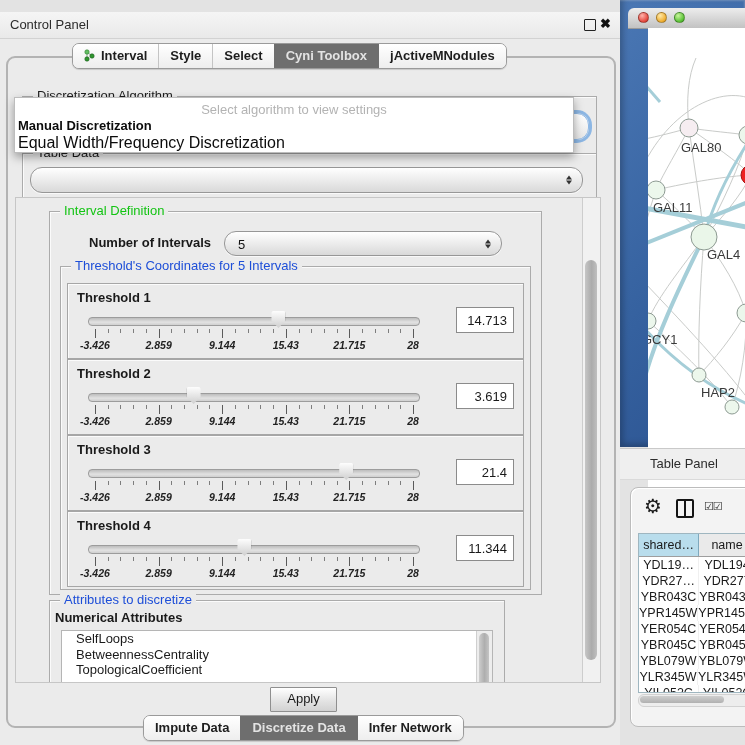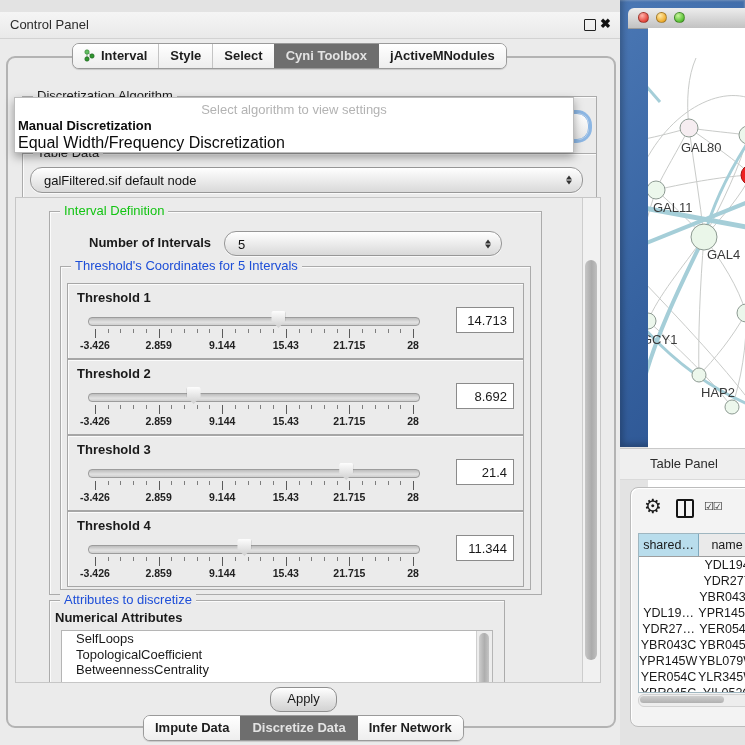--- a/index.html
+++ b/index.html
@@ -57,21 +57,21 @@
           background:linear-gradient(to right,#c6c6c6,#ababab 55%,#bfbfbf);}
   
   .int-box{left:33px;top:13px;width:491px;height:382px;}
   .noi-label{position:absolute;left:39px;top:23px;font-size:13px;font-weight:bold;}
   .noi-combo{left:174px;top:19px;width:276px;height:23px;}
   .thr-coords{position:absolute;left:10px;top:54px;width:469px;height:322px;border:1px solid #ababab;
               box-shadow:inset 1px 1px 0 rgba(255,255,255,.8);}
   .thr{position:absolute;left:6px;width:455px;height:74px;border:1px solid #a6a6a6;
        box-shadow:inset 1px 1px 0 rgba(255,255,255,.8);}
   .thr-label{position:absolute;left:9px;top:6px;font-size:13px;font-weight:bold;}
-  .sl-zone{position:absolute;left:20px;top:0;width:332px;height:90px;}
+  .sl-zone{position:absolute;left:20px;top:0;width:332px;height:90px;font-style:italic;}
   .sl-track{position:absolute;left:0;right:0;top:33px;height:7px;border-radius:4px;border:1px solid #9c9c9c;
             background:linear-gradient(#bdbdbd,#e2e2e2 60%,#cfcfcf);}
   .sl-inset{position:absolute;left:7px;right:7px;top:0;bottom:0;}
   .thumb{position:absolute;top:27px;width:14px;height:17px;margin-left:-7px;
          background:linear-gradient(#fdfdfd,#cfcfcf);
          clip-path:polygon(8% 0,92% 0,100% 10%,100% 58%,50% 100%,0 58%,0 10%);
          filter:drop-shadow(0 0 1px #707070);}
   .ticks{position:absolute;left:0;right:0;top:45px;height:9px;}
   .ticks::before{content:"";position:absolute;left:0;right:0;top:0;height:4px;
          background:repeating-linear-gradient(to right,#7d7d7d 0 1px,transparent 1px 4%);}
@@ -85,21 +85,21 @@
              font-size:13px;line-height:26px;text-align:right;padding-right:6px;box-sizing:border-box;}
   
   .attr-box{left:33px;top:402px;width:454px;height:130px;}
   .attr-sub{position:absolute;left:5px;top:9px;font-size:13px;font-weight:bold;}
   .attr-list{position:absolute;left:11px;top:29px;width:430px;height:96px;background:#ffffff;border:1px solid #b5b5b5;overflow:hidden;}
   .attr-item{font-size:13px;line-height:15.5px;padding-left:14px;color:#1a1a1a;white-space:nowrap;}
   .lscroll{position:absolute;right:0;top:0;bottom:0;width:15px;background:#ededed;border-left:1px solid #cfcfcf;}
   .lthumb{position:absolute;left:2px;top:2px;width:10px;height:62px;border-radius:5px;
           background:linear-gradient(to right,#cdcdcd,#aeaeae 55%,#c4c4c4);}
   
-  .apply-btn{position:absolute;left:262px;top:629px;width:65px;height:23px;border:1px solid #8f8f8f;border-radius:10px;
+  .apply-btn{position:absolute;left:262px;top:629px;width:65px;height:23px;border:1px solid #8f8f8f;border-radius:1px;
              background:linear-gradient(#ffffff,#e4e4e4 55%,#d2d2d2);font-size:13px;text-align:center;line-height:22px;}
   
   .netframe{position:absolute;left:620px;top:0;width:125px;height:447px;
             background:linear-gradient(135deg,#4a77b4,#35619f 60%,#2c5390);
             box-shadow:inset 3px -3px 6px rgba(0,0,0,.25), inset -1px 1px 2px rgba(255,255,255,.25);}
   .mac-bar{position:absolute;left:8px;top:8px;width:117px;height:20px;border-radius:6px 0 0 0;
            background:linear-gradient(#ededed,#c2c2c2);border-bottom:1px solid #9a9a9a;}
   .lights{position:absolute;left:10px;top:4px;display:flex;gap:7px;}
   .light{width:11px;height:11px;border-radius:50%;border:1px solid rgba(0,0,0,.3);box-sizing:border-box;}
   .l-red{background:radial-gradient(circle at 35% 30%,#ffb3ab,#e4473c 70%);}
@@ -115,21 +115,21 @@
   .gear{position:absolute;left:13px;top:6px;font-size:20px;color:#1a1a1a;font-family:"DejaVu Sans",sans-serif;}
   .colico{position:absolute;left:45px;top:11px;width:14px;height:15px;border:2px solid #141414;border-radius:2px;
           background:linear-gradient(#141414,#141414) center/2px 100% no-repeat;}
   .checks{position:absolute;left:73px;top:12px;font-size:11px;letter-spacing:-1px;color:#2a2a2a;
           font-family:"DejaVu Sans",sans-serif;}
   .tp-table{position:absolute;left:7px;top:45px;width:116px;height:158px;background:#fff;border:1px solid #9fb6c0;overflow:hidden;}
   .tp-head{display:flex;height:22px;border-bottom:1px solid #9e9e9e;}
   .th1{width:74px;background:#b9ddec;border-right:1px solid #7fa9bd;font-size:12.5px;line-height:22px;text-align:center;}
   .th2{width:70px;background:#eaeaea;font-size:12.5px;line-height:22px;text-align:center;}
   .trow{display:flex;height:16px;}
-  .tc1{width:74px;font-size:12.5px;line-height:16px;text-align:center;border-right:1px solid #f0f0f0;margin-top:48px;}
+  .tc1{width:74px;font-size:12.5px;line-height:16px;text-align:center;border-right:1px solid #f0f0f0;}
   .tc2{width:70px;font-size:12.5px;line-height:16px;text-align:center;white-space:nowrap;}
   .hscroll{position:absolute;left:7px;top:206px;width:116px;height:11px;background:#ededed;border:1px solid #d2d2d2;border-radius:6px;}
   .hthumb{position:absolute;left:1px;top:1px;width:84px;height:7px;border-radius:4px;
           background:linear-gradient(#cfcfcf,#b0b0b0);}
   .net-icon{display:inline-block;width:12px;height:13px;}
 </style>
 </head>
 <body>
 
 <div class="stage">
@@ -175,21 +175,20 @@
 
       <div class="popup">
         <div class="popup-hint">Select algorithm to view settings</div>
         <div class="popup-opt1">Manual Discretization</div>
         <div class="popup-opt2">Equal Width/Frequency Discretization</div>
       </div>
 
       <div class="tbox tdata-box">
         <span class="tbox-title t-black">Table Data</span>
         <div class="combo tdata-combo">
-          <span class="combo-text">galFiltered.sif default node</span>
           <span class="spin">
               <i class="up"></i>
               <i class="dn"></i>
             </span>
         </div>
       </div>
 
       <div class="spane">
 
         <div class="tbox int-box">
@@ -247,21 +246,21 @@
         </div>
         <span class="tickl">-3.426</span>
         <span class="tickl">2.859</span>
         <span class="tickl">9.144</span>
         <span class="tickl">15.43</span>
         <span class="tickl">21.715</span>
         <span class="tickl">28</span>
         <div class="thumb" style="left: 31%;"></div>
       </div>
     </div>
-    <div class="value-box">8.692</div>
+    <div class="value-box">3.619</div>
   </div>
 
   <div class="thr" style="top: 168px;">
     <div class="thr-label">Threshold 3</div>
     <div class="sl-zone">
       <div class="sl-track"></div>
       <div class="sl-inset">
         <div class="ticks">
           <span class="mj"></span>
                         <span class="mj"></span>
@@ -309,22 +308,22 @@
 </div>
           </div>
         </div>
 
         <div class="tbox attr-box">
           <span class="tbox-title t-blue">Attributes to discretize</span>
           <span class="attr-sub">Numerical Attributes</span>
           <div class="attr-list">
             <div id="attr-items">
                 <div class="attr-item">SelfLoops</div>
+                <div class="attr-item">BetweennessCentrality</div>
                 <div class="attr-item">TopologicalCoefficient</div>
-                <div class="attr-item">BetweennessCentrality</div>
               </div>
             <div class="lscroll">
               <div class="lthumb"></div>
             </div>
           </div>
         </div>
 
         <div class="vscroll">
           <div class="vthumb" style="top:62px;height:400px;"></div>
         </div>

